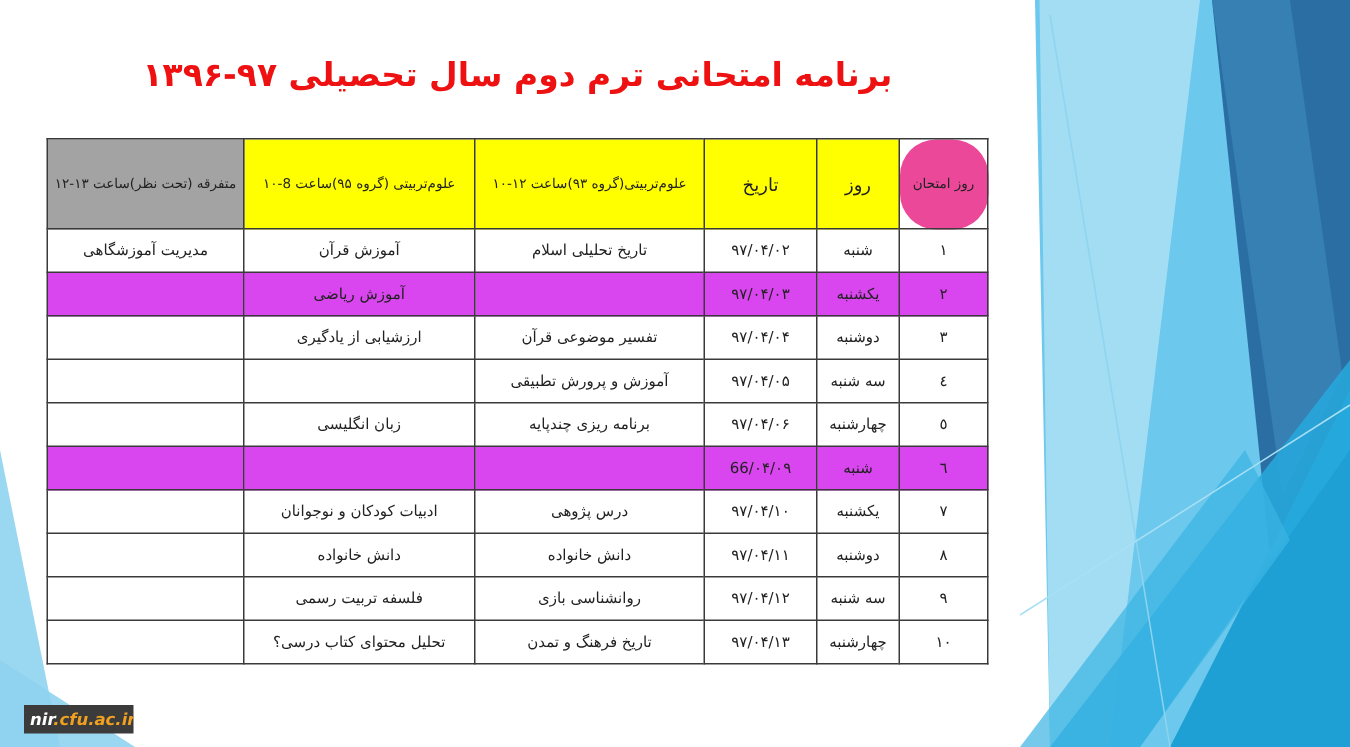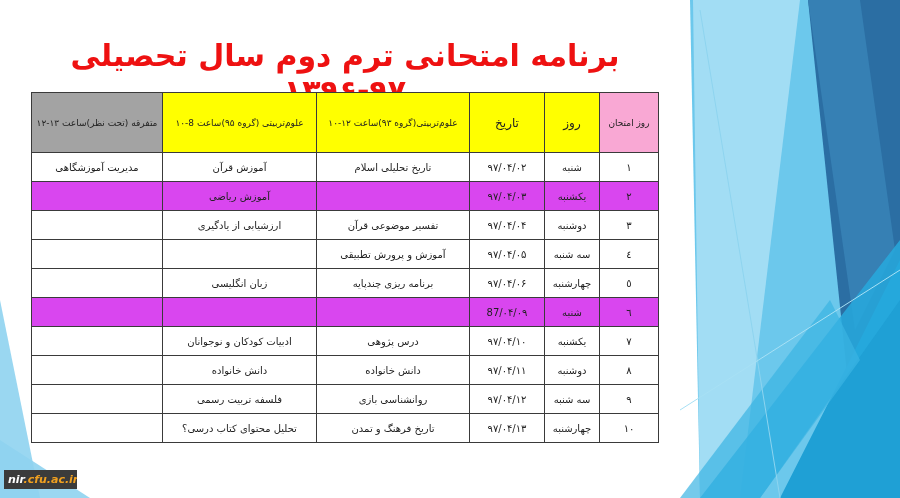--- a/index.html
+++ b/index.html
@@ -5,50 +5,50 @@
   html, body { margin: 0; padding: 0; }
   body {
     width: 900px; height: 498px; overflow: hidden; position: relative;
     background: #ffffff;
     font-family: "DejaVu Sans", sans-serif;
   }
   .bg-deco { position: absolute; left: 0; top: 0; width: 900px; height: 498px; z-index: 0; }
   .title {
     position: absolute; top: 38px; left: 30px; width: 630px;
     text-align: center; direction: rtl;
-    color: #ee1111; font-weight: bold; font-size: 30px;
+    color: #ee1111; font-weight: bold; font-size: 22px;
     font-family: "DejaVu Sans", sans-serif;
     z-index: 2; letter-spacing: 0px;
   }
   table.exam {
     position: absolute; left: 31px; top: 92px;
     border-collapse: collapse; direction: rtl; z-index: 2;
     background: #ffffff;
   }
   table.exam td, table.exam th {
     border: 1px solid #3a3a3a;
     text-align: center; vertical-align: middle;
     font-size: 10px; color: #222;
     padding: 0 3px;
     font-family: "DejaVu Sans", sans-serif;
   }
   table.exam th { height: 59px; font-weight: normal; font-size: 9px; }
   table.exam td { height: 28px; }
-  .h-gray { background: #f9a8d4; color: #222; }
+  .h-gray { background: #ec4899; color: #222; border-radius: 24px; }
   .h-yellow { background: #ffff00; }
   .h-green { background: #a3a3a3; }
   .h-bold { font-weight: bold; font-size: 12px !important; }
   tr.hl td { background: #d946ef; }
   td.day { font-weight: normal; font-size: 11px; }
   td.date { font-size: 12px; letter-spacing: 1px; }
   td.muted { color: #555; }
   .c6 { width: 52px; } .c5 { width: 48px; margin-top: 14px; } .c4 { width: 68px; }
   .c3 { width: 146px; } .c2 { width: 147px; } .c1 { width: 124px; }
   .footer-badge {
-    position: absolute; left: 4px; top: 470px; width: 73px; height: 19px;
+    position: absolute; left: 16px; top: 470px; width: 73px; height: 19px;
     background: #3b3b3b; z-index: 3;
     font-family: "DejaVu Sans", sans-serif; font-weight: bold; font-style: italic;
     font-size: 11px; line-height: 19px; padding-left: 4px; box-sizing: border-box;
     white-space: nowrap; overflow: hidden;
   }
   .fb-a { color: #ffffff; } .fb-b { color: #f0a020; }
 </style>
 </head>
 <body>
 
@@ -118,21 +118,21 @@
       <td>٥</td>
       <td class="day">چهارشنبه</td>
       <td class="date">۹۷/۰۴/۰۶</td>
       <td>برنامه ریزی چندپایه</td>
       <td>زبان انگلیسی</td>
       <td></td>
     </tr>
     <tr class="hl">
       <td>٦</td>
       <td class="day">شنبه</td>
-      <td class="date">87/۰۴/۰۹</td>
+      <td class="date">66/۰۴/۰۹</td>
       <td></td>
       <td></td>
       <td></td>
     </tr>
     <tr>
       <td>۷</td>
       <td class="day">یکشنبه</td>
       <td class="date">۹۷/۰۴/۱۰</td>
       <td>درس پژوهی</td>
       <td>ادبیات کودکان و نوجوانان</td>

